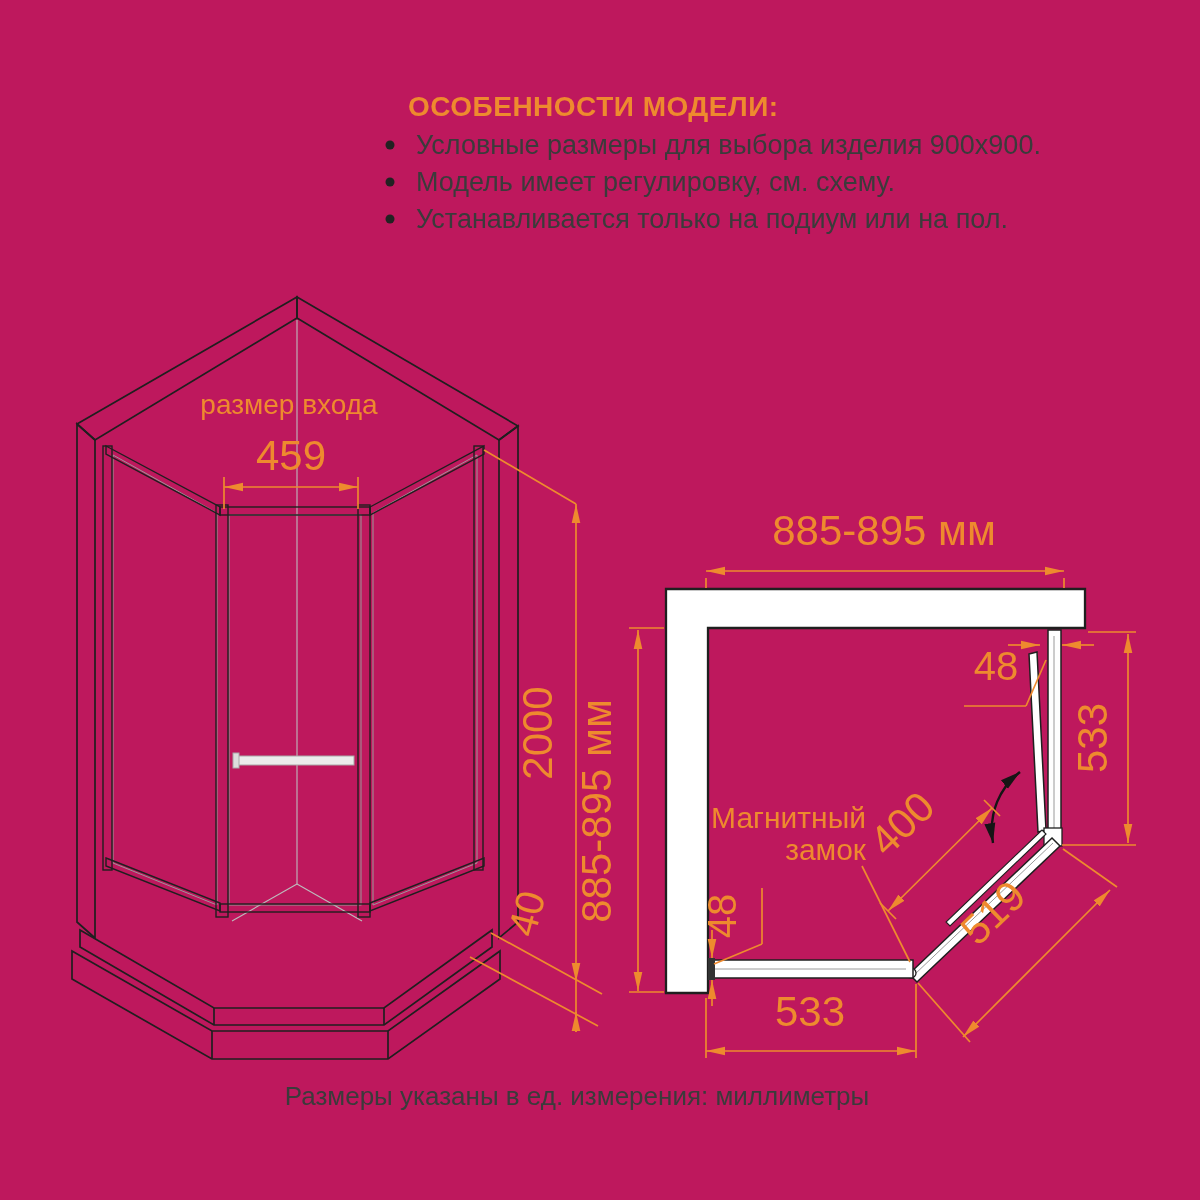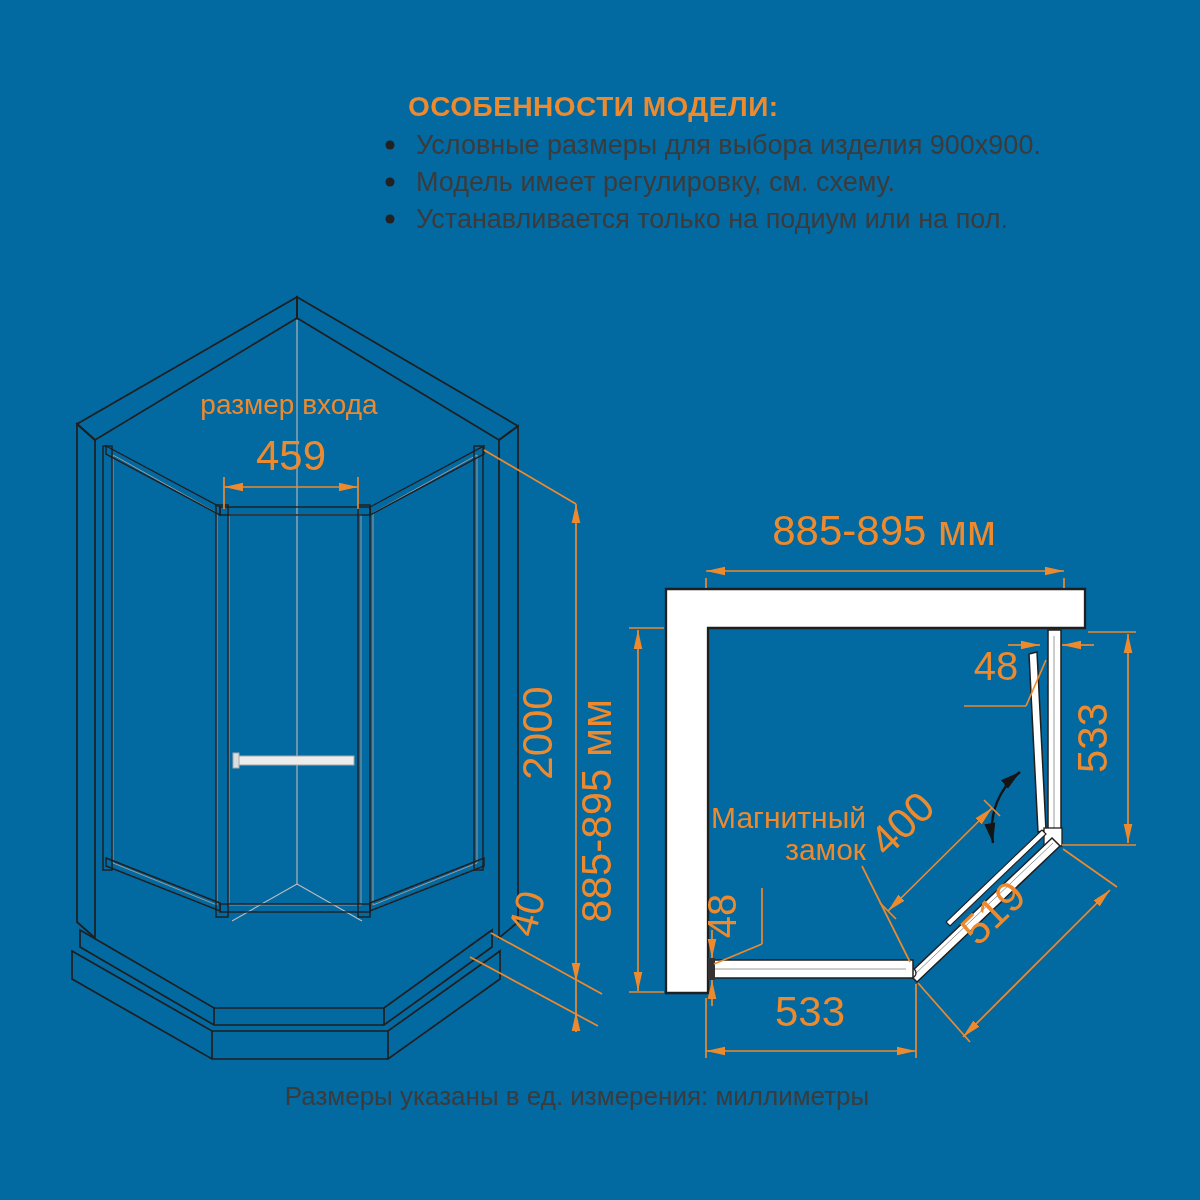--- a/index.html
+++ b/index.html
@@ -1,16 +1,16 @@
 <!DOCTYPE html>
 <html><head>
 <meta charset="utf-8">
 <style>
   html,body{margin:0;padding:0;background:#ffffff;}
-  .page{position:relative;width:1200px;height:1200px;background:#0369a1;overflow:hidden;}
+  .page{position:relative;width:1200px;height:1200px;background:#be185d;overflow:hidden;}
   svg{position:absolute;left:0;top:0;}
   text{font-family:"Liberation Sans", sans-serif;}
   .title-t{fill:#EE8A2E;font-weight:700;font-size:28px;letter-spacing:.5px;}
   .bullet-t{fill:#3b3b3b;font-weight:500;font-size:27px;}
   .foot-t{fill:#3b3b3b;font-weight:500;font-size:26px;}
   .otext{fill:#EE8A2E;font-weight:500;}
   .d42{font-size:42px;} .d40{font-size:40px;} .d30{font-size:30px;} .d28{font-size:28px;}
   .oline{stroke:#EE8A2E;stroke-width:1.7;fill:none;}
   .kline{stroke:#1f1f1f;fill:none;}
   .white{fill:#ffffff;}

